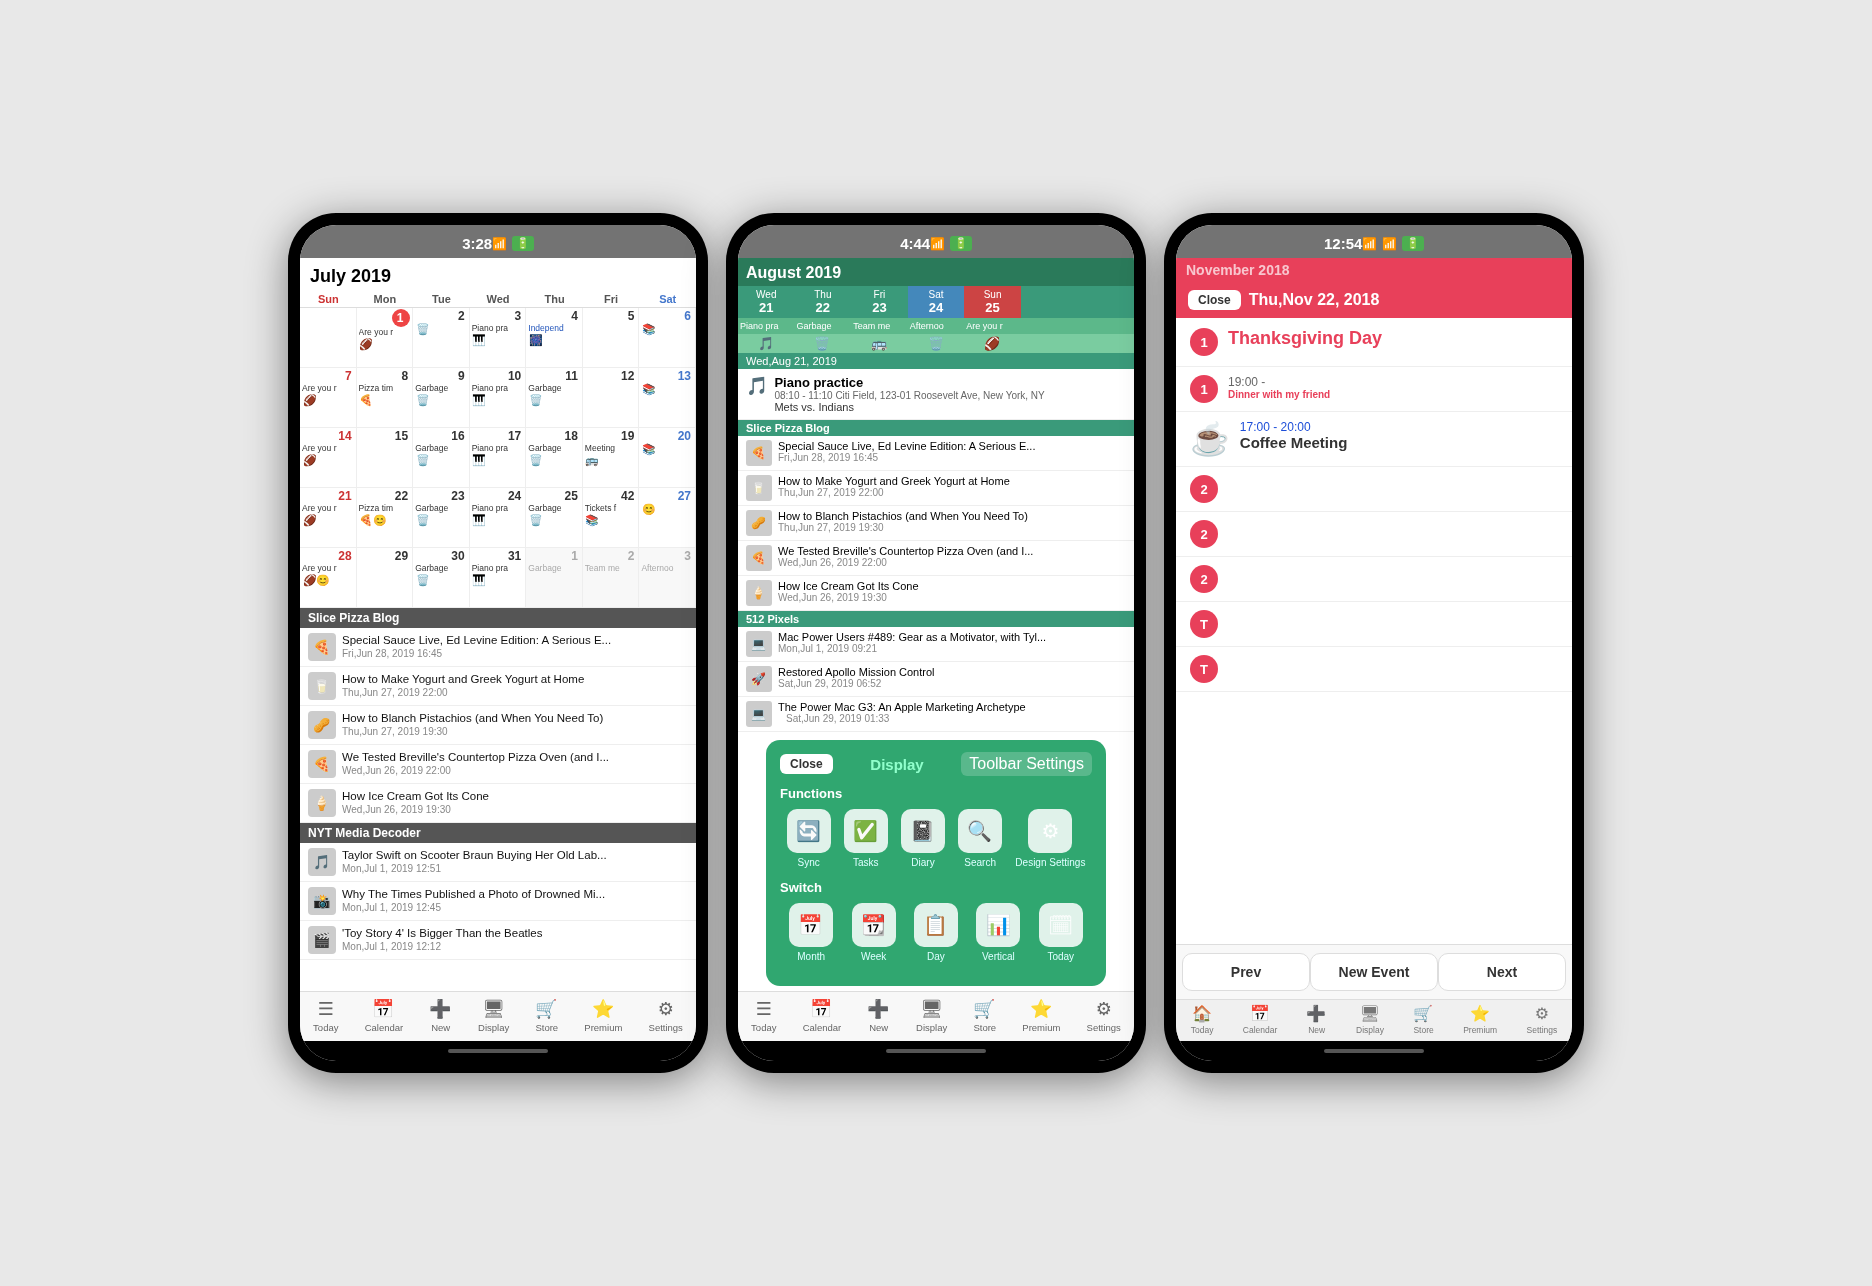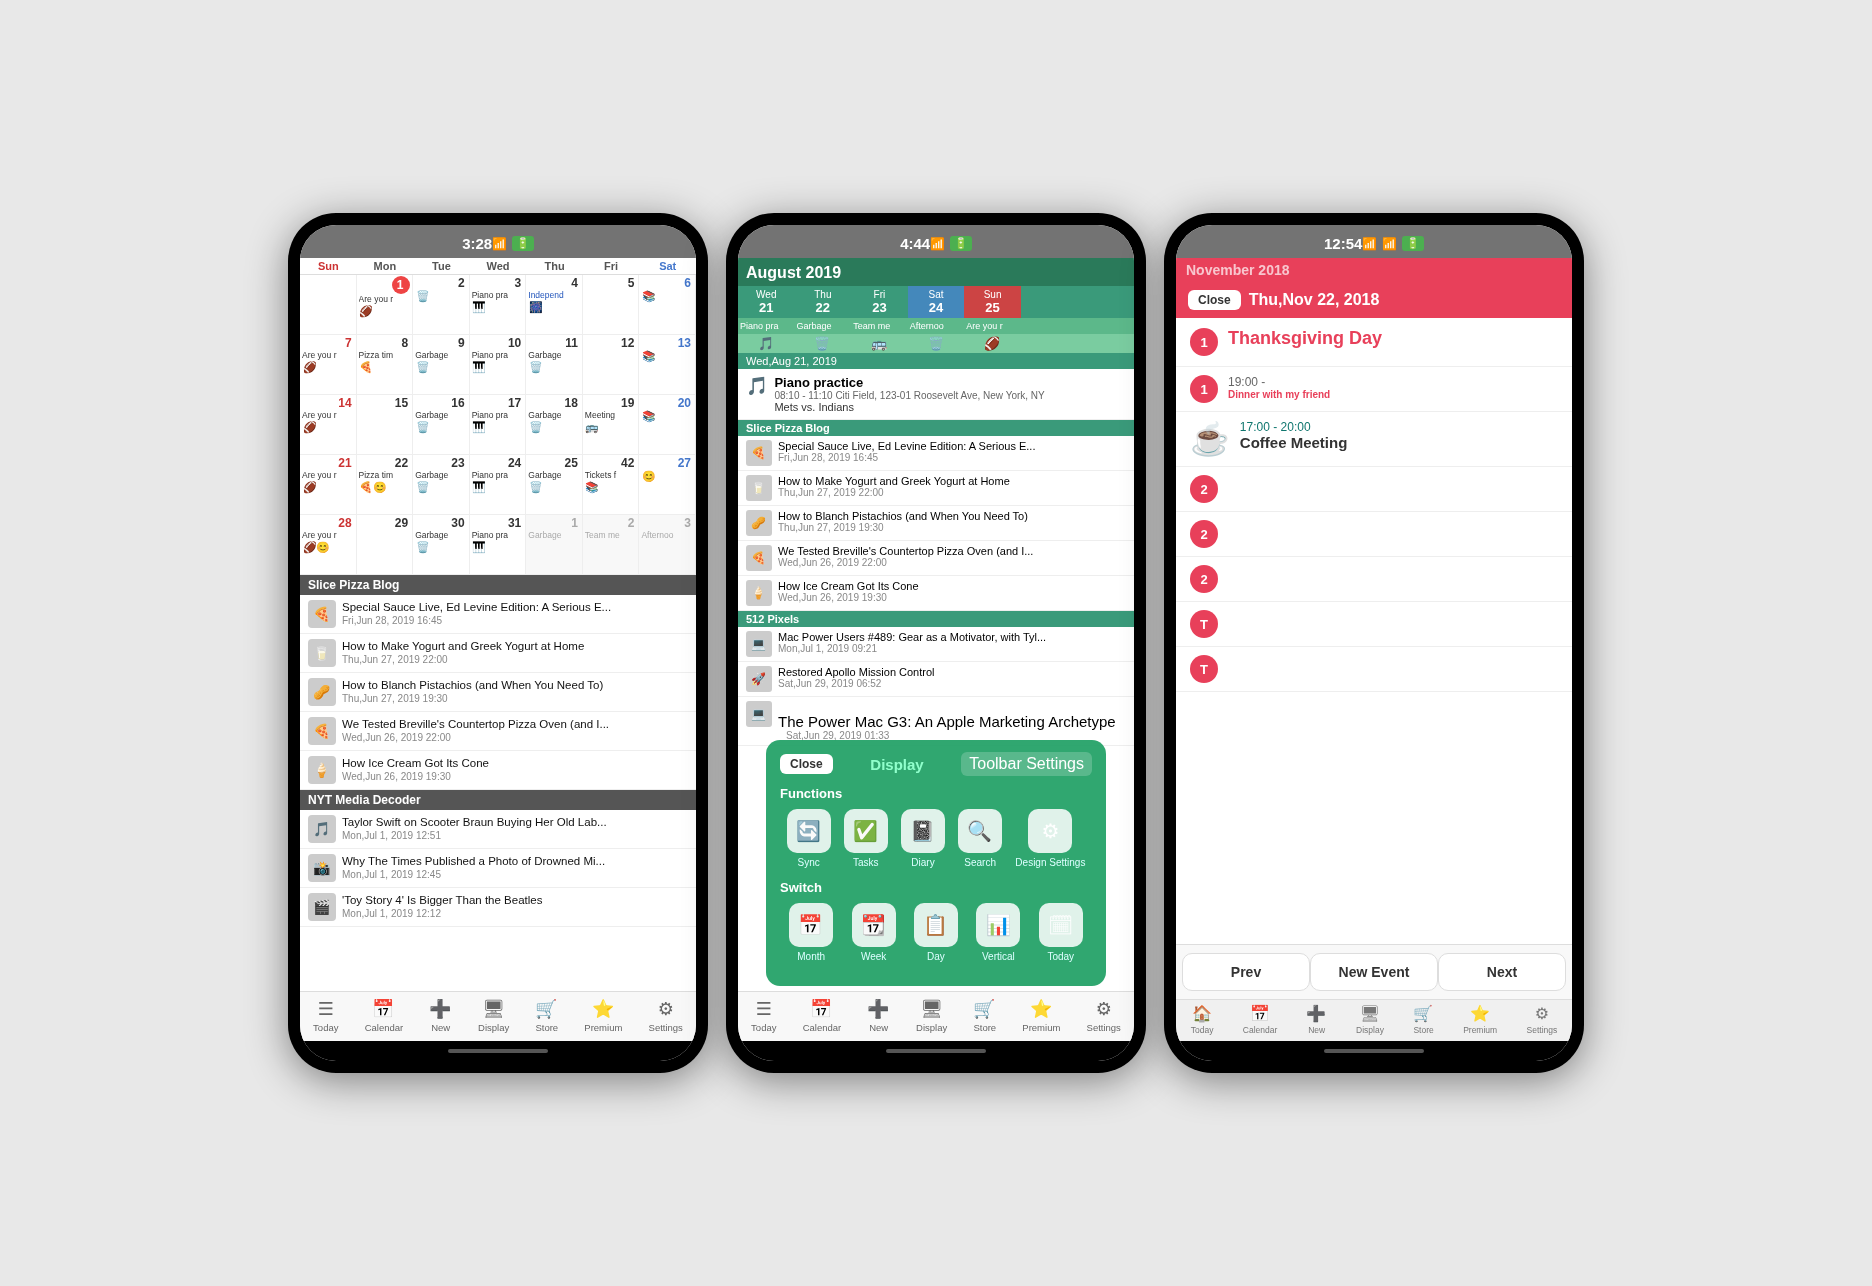--- a/index.html
+++ b/index.html
@@ -421,20 +421,21 @@
 <div class="phone">
   <div class="phone-screen">
     <div class="status-bar">
       <span class="time">3:28</span>
       <div class="status-icons">
         <span>📶</span>
         <span style="font-size:11px;background:#4caf50;color:#fff;padding:1px 4px;border-radius:3px;">🔋</span>
       </div>
     </div>
     <div class="screen-content">
+      <div class="cal-header">July 2019</div>
       <div class="cal-days-row">
         <div class="cal-day-header sun">Sun</div>
         <div class="cal-day-header">Mon</div>
         <div class="cal-day-header">Tue</div>
         <div class="cal-day-header">Wed</div>
         <div class="cal-day-header">Thu</div>
         <div class="cal-day-header">Fri</div>
         <div class="cal-day-header sat">Sat</div>
       </div>
 
@@ -822,21 +823,21 @@
         <div class="agenda-news-item">
           <div class="agenda-news-thumb">🚀</div>
           <div>
             <div style="font-size:11px;">Restored Apollo Mission Control</div>
             <div style="font-size:10px;color:#888;">Sat,Jun 29, 2019 06:52</div>
           </div>
         </div>
         <div class="agenda-news-item">
           <div class="agenda-news-thumb">💻</div>
           <div>
-            <div style="font-size:15px;margin-top:12px;">The Power Mac G3: An Apple Marketing Archetype</div>
+            <div style="font-size:11px;">The Power Mac G3: An Apple Marketing Archetype</div>
             <div style="font-size:10px;color:#888;margin-left:8px;">Sat,Jun 29, 2019 01:33</div>
           </div>
         </div>
       </div>
 
       <div class="toolbar-popup">
         <div class="popup-top-row">
           <button class="popup-close-btn">Close</button>
           <span class="popup-display-label">Display</span>
           <button class="popup-toolbar-btn">Toolbar Settings</button>
@@ -959,21 +960,21 @@
           <div class="event-date-badge">1</div>
           <div>
             <div style="font-size:12px;color:#666;">19:00 -</div>
             <div style="font-size:10px;font-weight:600;color:#e8405a;">Dinner with my friend</div>
           </div>
         </div>
 
         <div style="display:flex;align-items:flex-start;padding:8px 14px;border-bottom:1px solid #eee;gap:10px;">
           <div style="font-size:32px;">☕</div>
           <div>
-            <div style="font-size:12px;color:#0f766e;">17:00 - 20:00</div>
+            <div style="font-size:12px;color:#1d4ed8;">17:00 - 20:00</div>
             <div style="font-size:15px;font-weight:600;color:#333;">Coffee Meeting</div>
           </div>
         </div>
 
         <div style="padding:8px 14px;border-bottom:1px solid #eee;display:flex;gap:10px;align-items:center;">
           <div style="width:28px;height:28px;background:#e8405a;border-radius:50%;color:#fff;display:flex;align-items:center;justify-content:center;font-size:13px;font-weight:700;">2</div>
           <div style="height:14px;"></div>
         </div>
         <div style="padding:8px 14px;border-bottom:1px solid #eee;display:flex;gap:10px;align-items:center;">
           <div style="width:28px;height:28px;background:#e8405a;border-radius:50%;color:#fff;display:flex;align-items:center;justify-content:center;font-size:13px;font-weight:700;">2</div>

